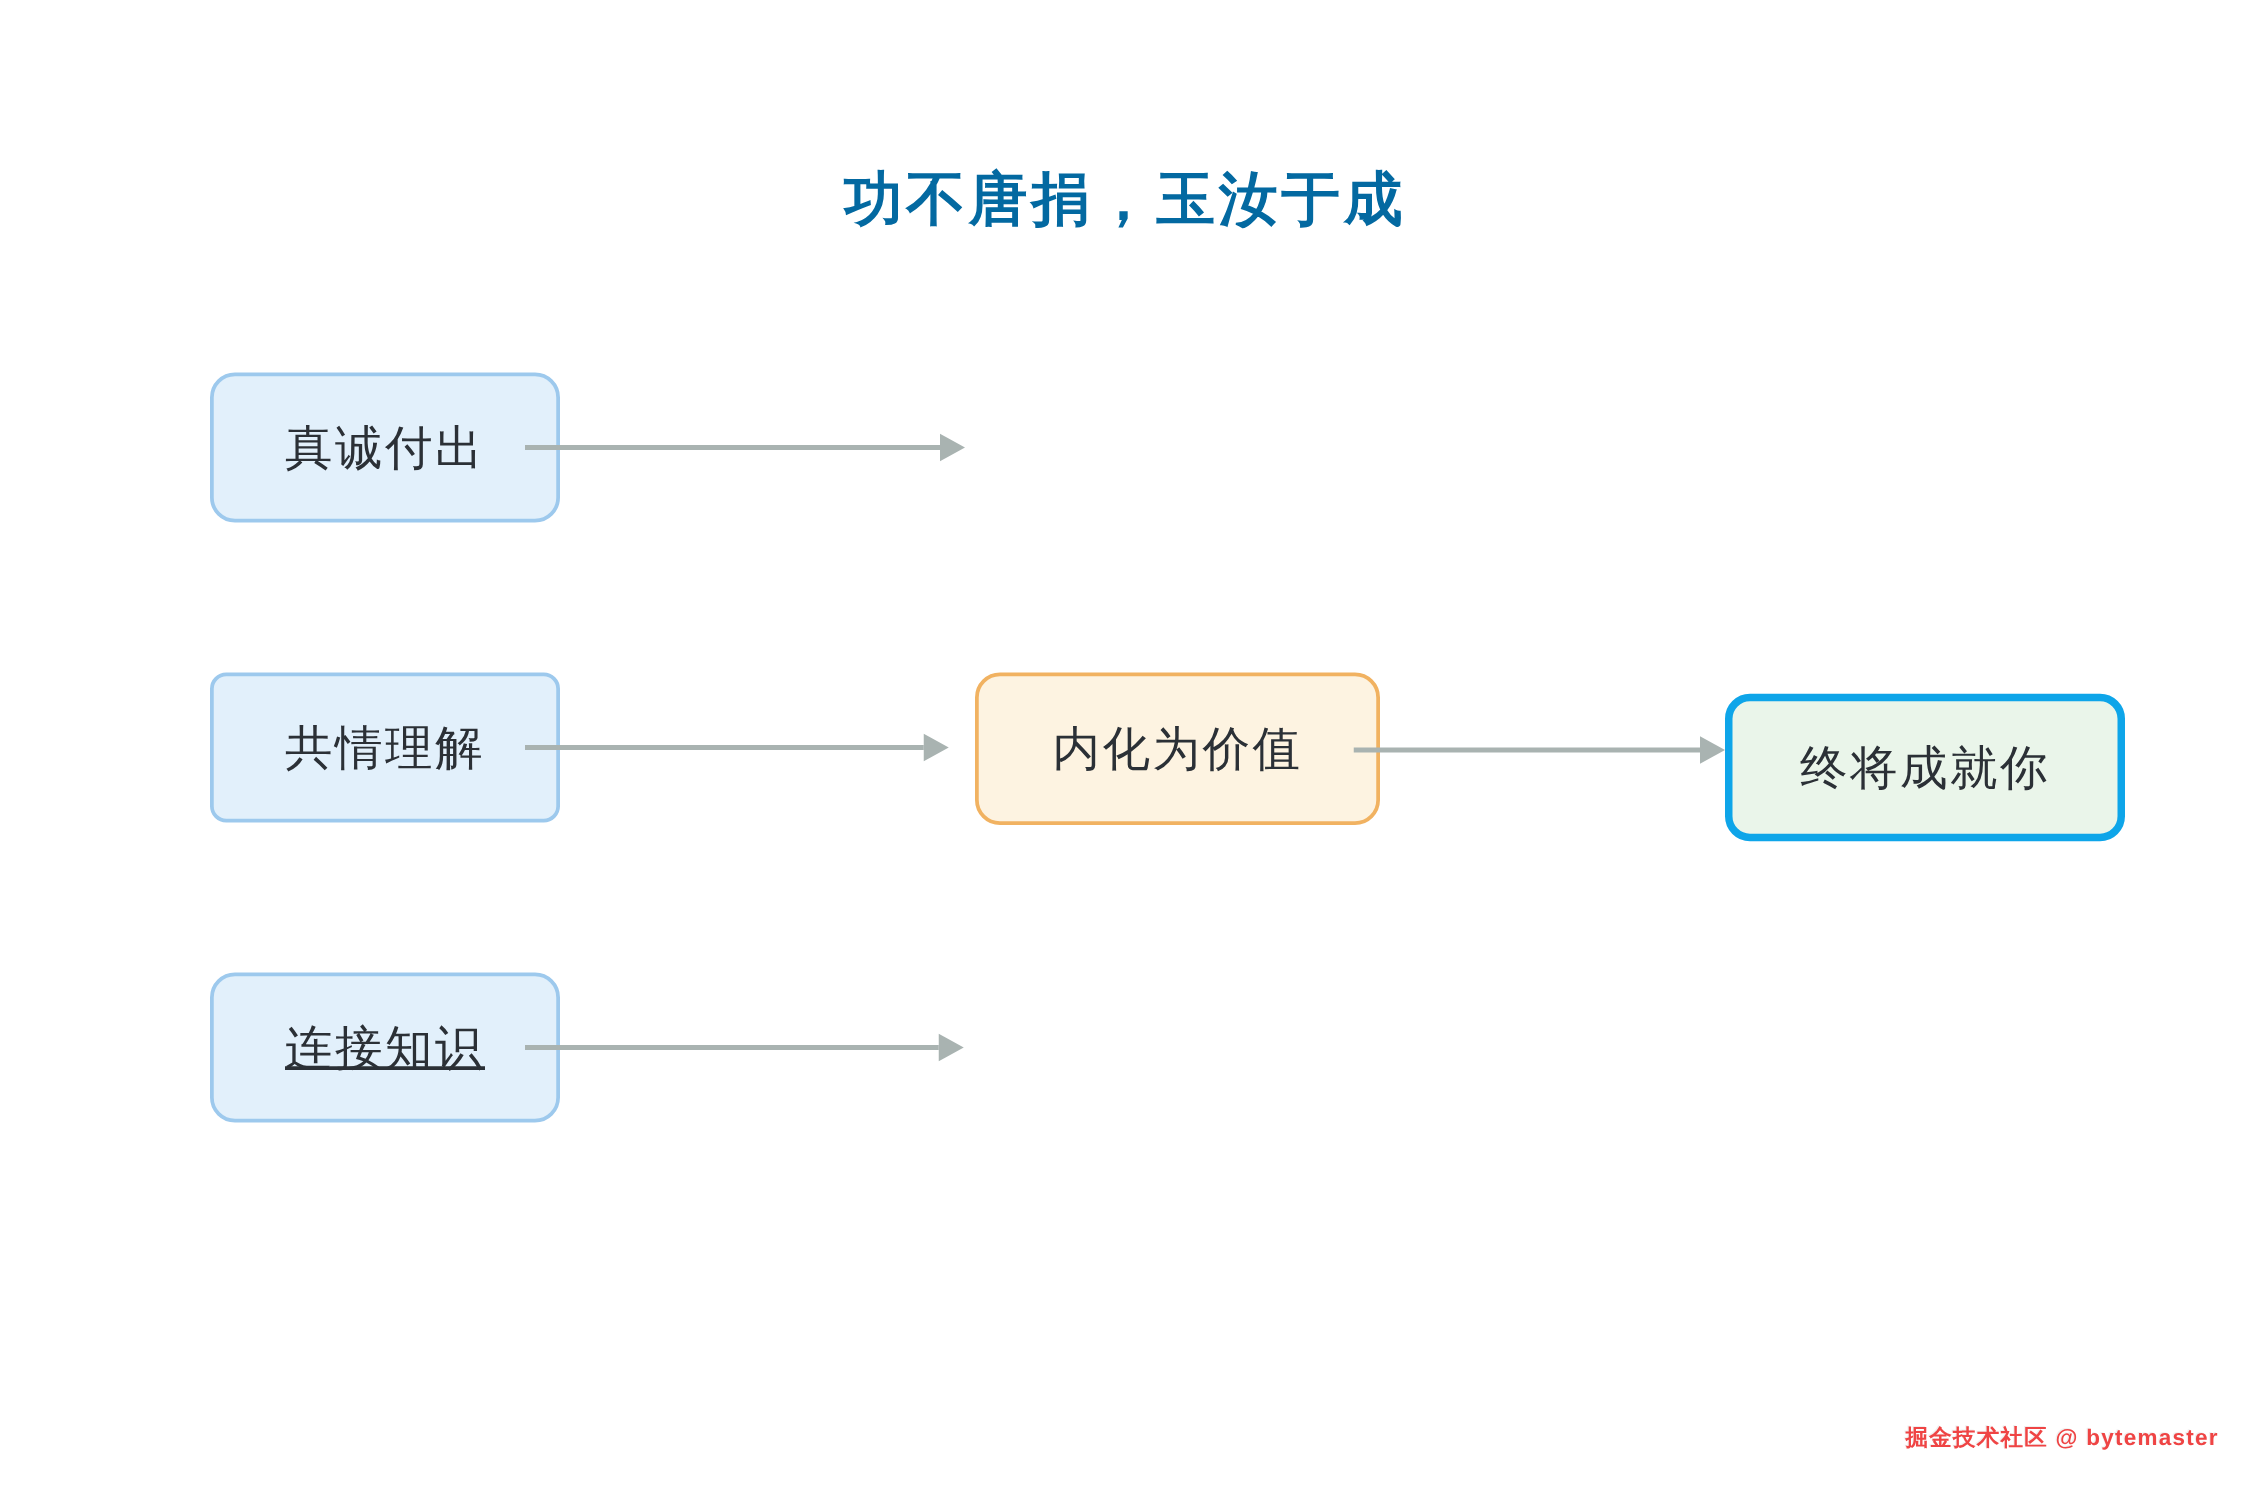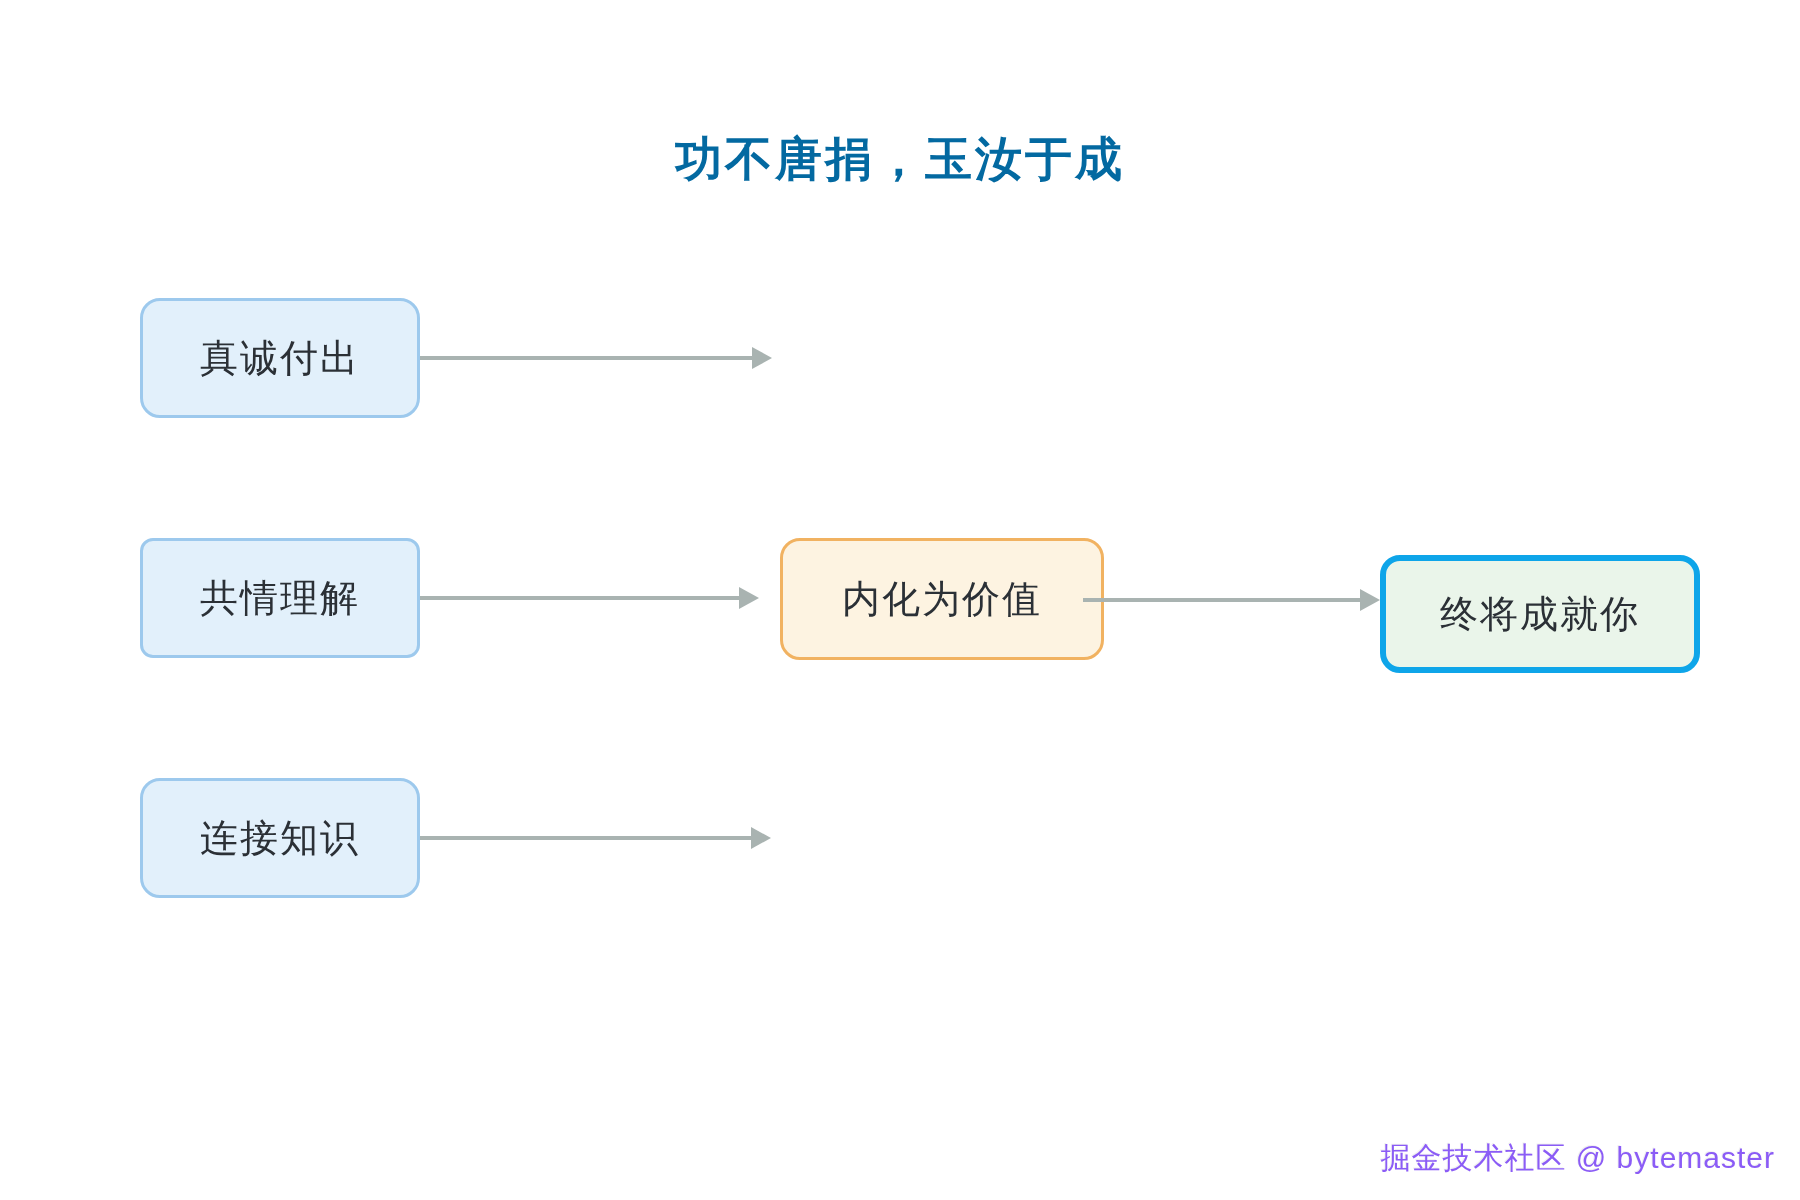--- a/index.html
+++ b/index.html
@@ -35,33 +35,34 @@
     justify-content: center;
     border-radius: 20px;
     font-size: 38px;
     font-weight: 500;
     letter-spacing: 2px;
     color: #2b3036;
   }
   .node-blue {
     border: 3px solid #9dc9ed;
     background: #e2f0fb;
+    margin-left: 28px;
   }
   .node-orange {
     border: 3px solid #f1b261;
     background: #fdf3e1;
   }
   .node-green {
     border: 6px solid #0ea5e9;
     background: #eaf5ea;
     margin-top: 15px;
   }
   .node-source-1 { left: 140px; top: 298px; width: 280px; height: 120px; }
   .node-source-2 { left: 140px; top: 538px; width: 280px; height: 120px; border-radius: 13px; }
-  .node-source-3 { left: 140px; top: 778px; width: 280px; height: 120px; }
+  .node-source-3 { left: 140px; top: 778px; width: 280px; height: 120px; text-decoration: underline; }
   .node-middle   { left: 759px; top: 538px; width: 324px; height: 122px; margin-left: 21px; }
   .node-result   { left: 1380px; top: 540px; width: 320px; height: 118px; }
 
   .arrow {
     position: absolute;
     height: 22px;
     display: flex;
     align-items: center;
   }
   .arrow .shaft {
@@ -78,24 +79,24 @@
   }
   .arrow-1 { left: 420px;  top: 347px; width: 352px; }
   .arrow-2 { left: 420px;  top: 587px; width: 339px; }
   .arrow-3 { left: 420px;  top: 827px; width: 351px; }
   .arrow-4 { left: 1083px; top: 589px; width: 297px; }
 
   .watermark {
     position: absolute;
     right: 25px;
     top: 1138px;
-    font-size: 30px;
-    font-weight: 400;
+    font-size: 18px;
+    font-weight: 700;
     letter-spacing: 1px;
-    color: #8b5cf6;
+    color: #ef4444;
     text-shadow: 1px 1px 0 rgba(255,255,255,0.95), -1px -1px 0 rgba(0,0,0,0.06);
   }
 </style>
 </head>
 <body>
 
 <div class="canvas">
 
   <h1 class="title">功不唐捐，玉汝于成</h1>
 

